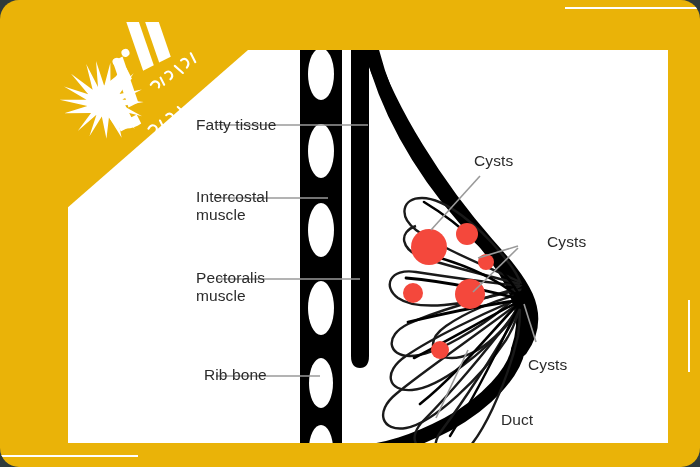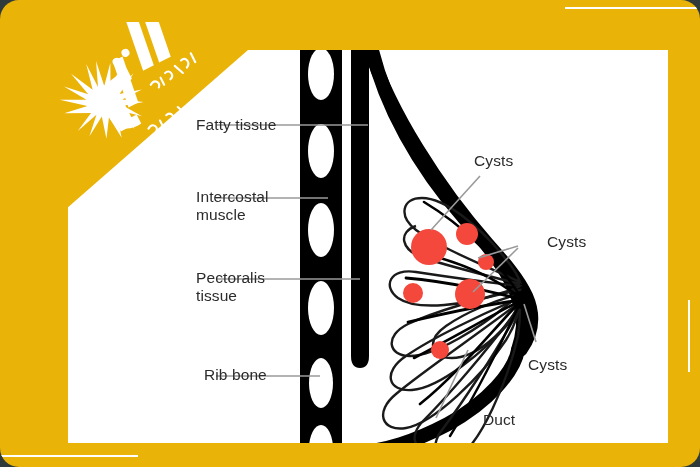--- a/index.html
+++ b/index.html
@@ -210,31 +210,31 @@
       </g>
     </svg>
   </div>
 
   <div class="label" style="left:196px; top:116px;">Fatty tissue</div>
 
   <div class="label" style="left:196px; top:188px;">Intercostal
 muscle</div>
 
   <div class="label" style="left:196px; top:269px;">Pectoralis
-tissue</div>
+muscle</div>
 
   <div class="label" style="left:204px; top:366px;">Rib bone</div>
 
   <div class="label" style="left:474px; top:152px;">Cysts</div>
 
   <div class="label" style="left:547px; top:233px;">Cysts</div>
 
   <div class="label" style="left:528px; top:356px;">Cysts</div>
 
-  <div class="label" style="left:483px; top:411px;text-align:right;">Duct</div>
+  <div class="label" style="left:501px; top:411px;text-align:right;">Duct</div>
 
   <svg id="watermark" viewBox="0 0 180 145">
     <g transform="rotate(-27 90 72)">
 
       <g fill="#ffffff">
         <path d="M 52 74 L 28 62 L 52 66 L 30 48 L 54 60 L 40 38 L 58 56
                  L 52 30 L 64 54 L 70 28 L 70 54 L 80 30 L 76 56 L 92 38
                  L 82 58 L 102 46 L 86 64 L 108 58 L 86 70 L 108 76 L 86 76
                  L 104 88 L 84 82 L 96 100 L 80 86 L 84 108 L 74 88 L 68 110
                  L 66 86 L 54 104 L 60 82 L 40 94 L 56 78 L 32 84 Z"></path>

